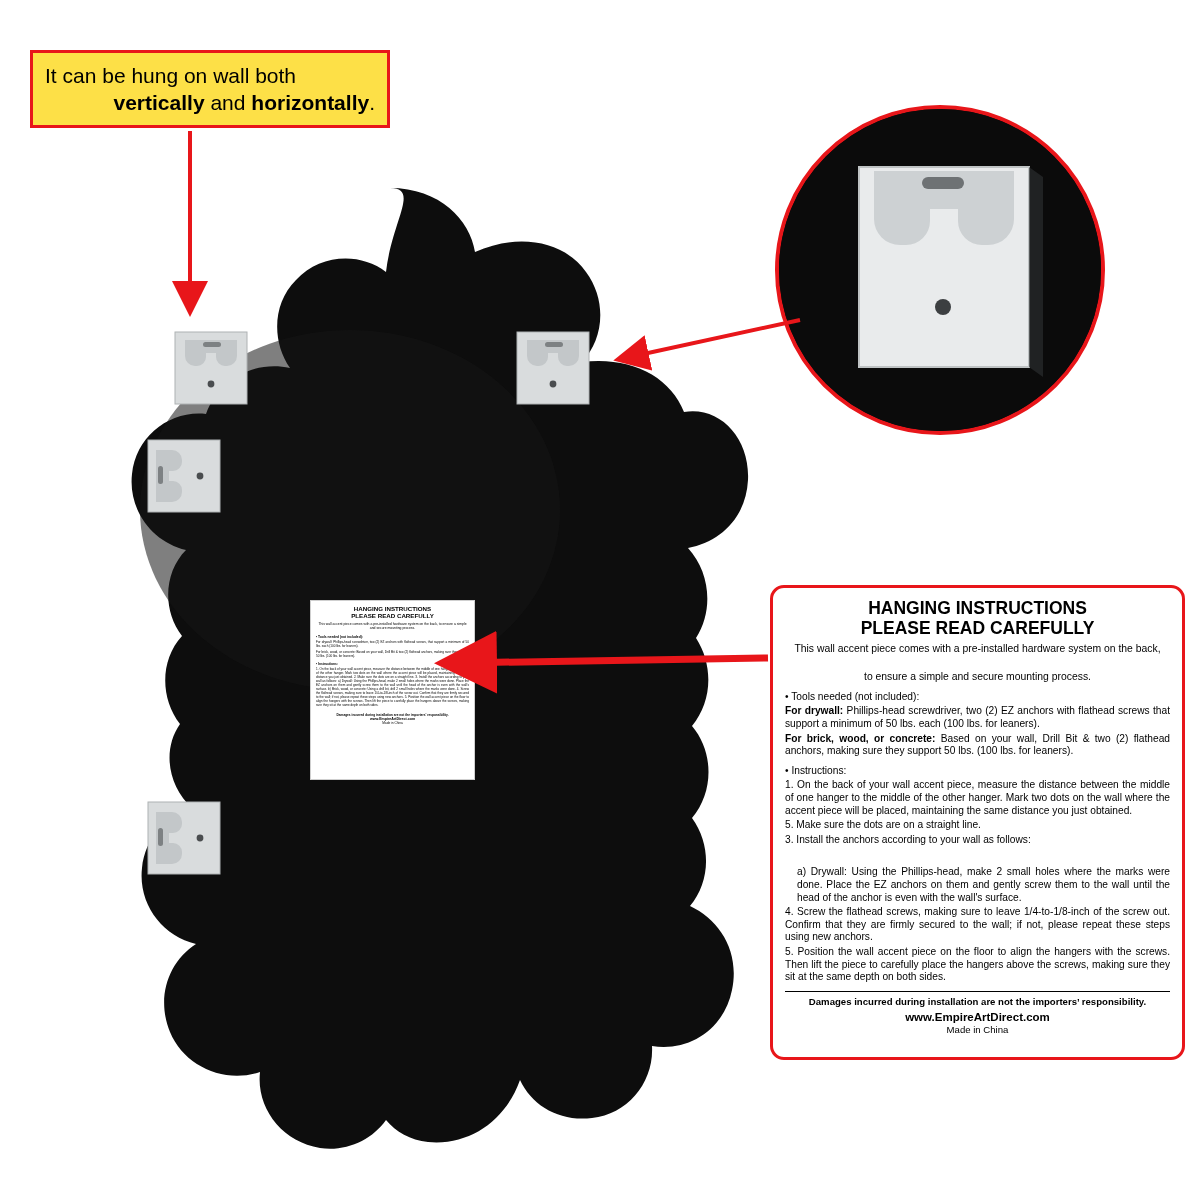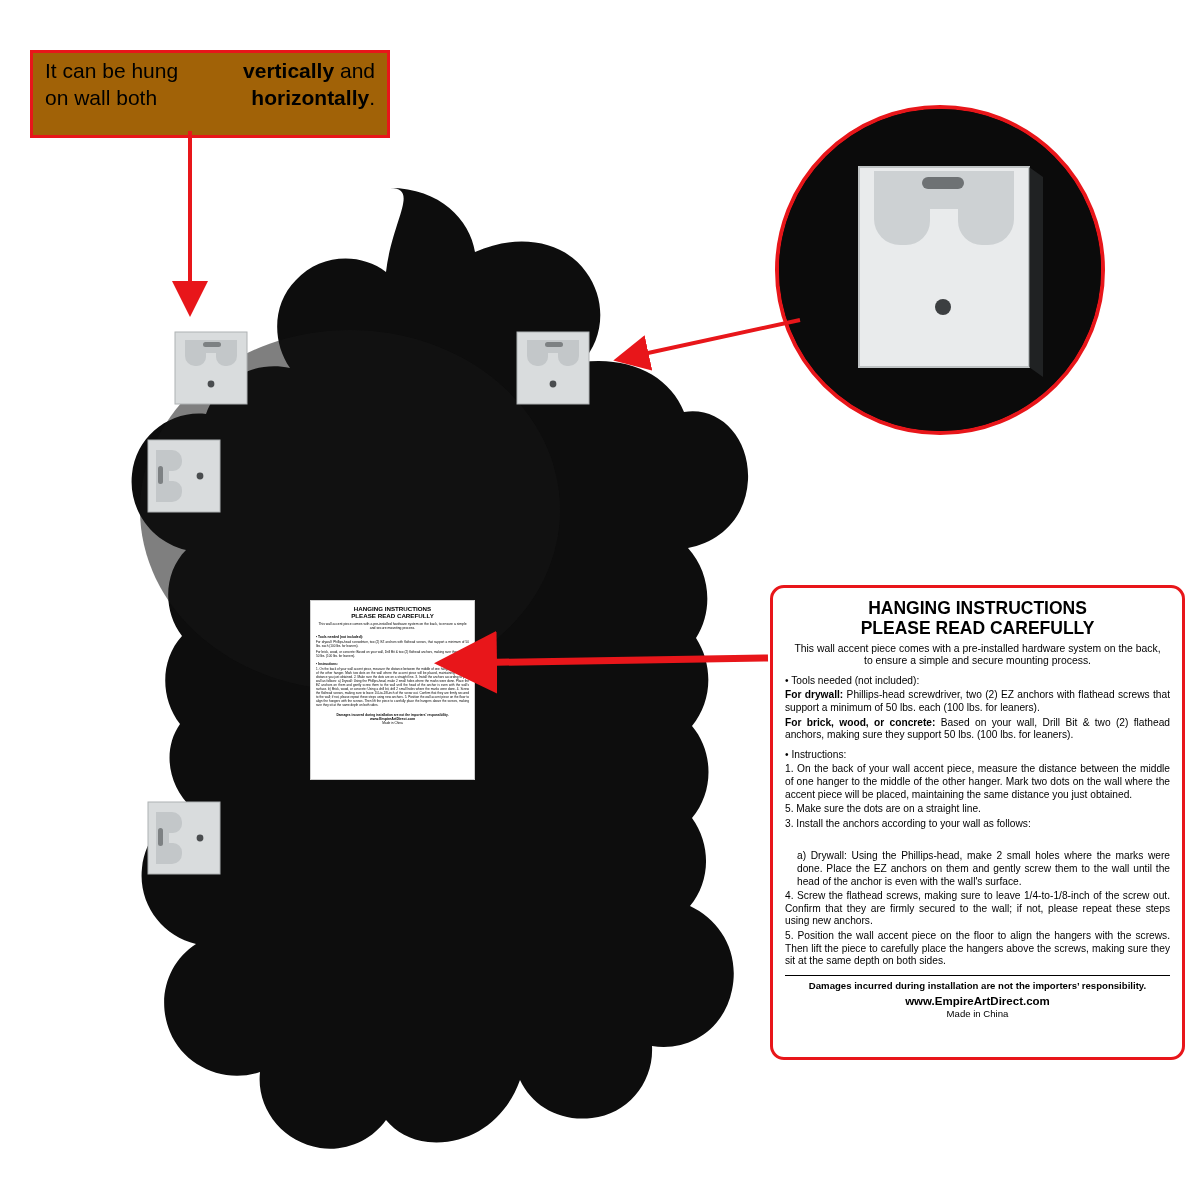--- a/index.html
+++ b/index.html
@@ -1,22 +1,22 @@
 <!DOCTYPE html>
 <html><head>
 <meta charset="utf-8">
 <style>
   html,body{margin:0;padding:0;background:#ffffff;}
   body{width:1200px;height:1200px;position:relative;overflow:hidden;font-family:"Liberation Sans",sans-serif;color:#000;}
 
   
   #callout-box{
-    position:absolute;left:30px;top:50px;width:360px;height:88px;
-    border:3px solid #e8161a;background:#a16207;box-sizing:border-box;
-    display:flex;flex-direction:row;justify-content:center;padding:4px 12px;
+    position:absolute;left:30px;top:50px;width:360px;height:78px;
+    border:3px solid #e8161a;background:#fde047;box-sizing:border-box;
+    display:flex;flex-direction:column;justify-content:center;padding:4px 12px;
   }
   #callout-box .l1{font-size:21px;line-height:27px;}
   #callout-box .l2{font-size:21px;line-height:27px;text-align:right;}
   #callout-box b{font-weight:bold;}
 
   
   #plaque-wrap{position:absolute;left:20px;top:180px;width:740px;height:990px;}
   #plaque-svg{display:block;}
 
   
@@ -162,21 +162,21 @@
     <circle cx="164" cy="198" r="8" fill="#3c3f41"></circle>
 
     <path d="M250 58 l14 10 v200 l-14 -10 z" fill="#2a2c2d" opacity="0.7"></path>
   </svg>
 </div>
 
 <div id="instructions">
   <div class="ttl">HANGING INSTRUCTIONS</div>
   <div class="ttl">PLEASE READ CAREFULLY</div>
   <div class="sub">This wall accent piece comes with a pre-installed hardware system on the back,</div>
-  <div class="sub" style="margin-top:0">to ensure a simple and secure mounting process.</div>
+  <div class="sub" style="margin-top:16px">to ensure a simple and secure mounting process.</div>
 
   <div class="sec">• Tools needed (not included):</div>
   <div class="step">
     <b>For drywall:</b><span> Phillips-head  screwdriver, two (2) EZ anchors with flathead  screws that support a minimum of 50 lbs. each (100 lbs. for leaners).</span>
   </div>
   <div class="step">
     <b>For brick, wood, or concrete:</b><span> Based on your wall, Drill Bit &amp; two (2) flathead anchors, making sure they support 50 lbs. (100 lbs. for leaners).</span>
   </div>
 
   <div class="sec">• Instructions:</div>

